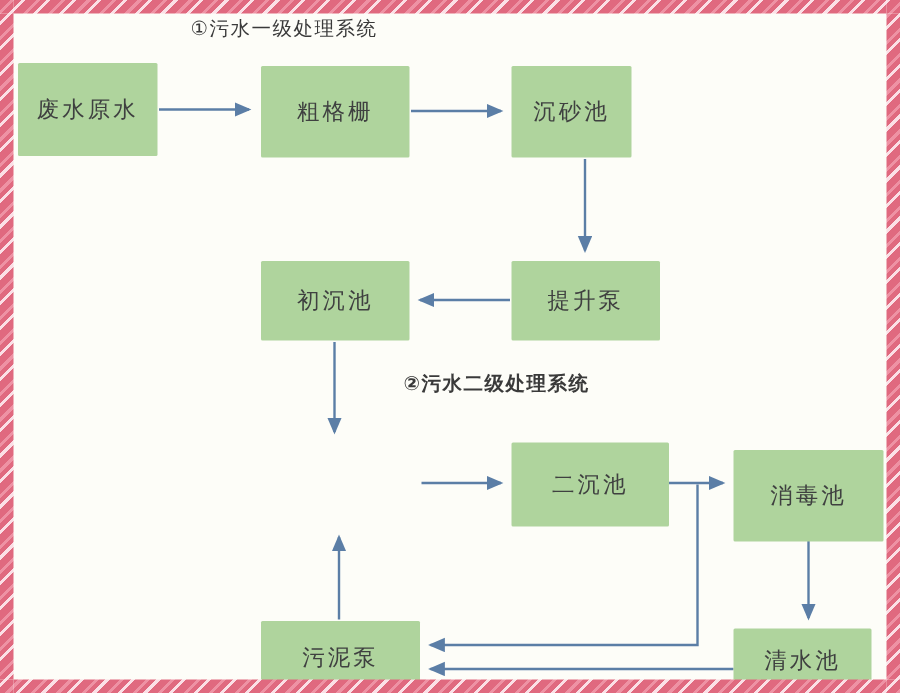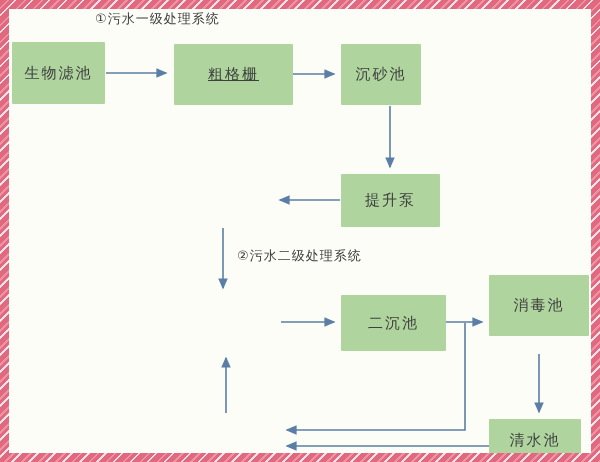--- a/index.html
+++ b/index.html
@@ -19,34 +19,35 @@
     font-size:15px;
     letter-spacing:2px;
     border-radius:1px;
   }
   .section-label{
     position:absolute;
     color:#3a3a3a;
     font-size:13px;
     letter-spacing:1px;
     white-space:nowrap;
+    margin-left:32px;
   }
   
   .n-raw{left:12px;top:42px;width:93px;height:62px;}
-  .n-screen{left:174px;top:44px;width:119px;height:61px;text-decoration:underline;}
+  .n-screen{left:174px;top:44px;width:99px;height:61px;}
   .n-grit{left:341px;top:44px;width:80px;height:61px;}
   .n-prisedi{left:174px;top:174px;width:99px;height:53px;}
   .n-lift{left:341px;top:174px;width:99px;height:53px;text-align:right;}
   .n-bio{left:174px;top:295px;width:106px;height:56px;}
   .n-secsedi{left:341px;top:295px;width:105px;height:56px;}
-  .n-disinf{left:489px;top:275px;width:100px;height:61px;}
+  .n-disinf{left:489px;top:300px;width:100px;height:61px;}
   .n-sludge{left:174px;top:414px;width:106px;height:48px;}
   .n-clear{left:489px;top:419px;width:92px;height:43px;}
   .lbl-1{left:95px;top:10px;}
-  .lbl-2{left:237px;top:247px;}
+  .lbl-2{left:237px;top:247px;font-weight:bold;}
   
   .frame{
     position:absolute;inset:0;pointer-events:none;
     border:9px solid transparent;
     border-image:repeating-linear-gradient(135deg,
       #e0697f 0px, #e0697f 5px,
       #ee92a4 5px, #ee92a4 7px,
       #e0697f 7px, #e0697f 10px,
       #fbdfe6 10px, #fbdfe6 12px) 9;
   }
@@ -73,22 +74,24 @@
       <line x1="539" y1="354" x2="539" y2="412" marker-end="url(#ah)"></line>
       <polyline points="465,323 465,430 287,430" marker-end="url(#ah)"></polyline>
       <line x1="489" y1="446" x2="287" y2="446" marker-end="url(#ah)"></line>
       <line x1="226" y1="413" x2="226" y2="358" marker-end="url(#ah)"></line>
     </g>
   </svg>
 
   <div class="section-label lbl-1">①污水一级处理系统</div>
   <div class="section-label lbl-2">②污水二级处理系统</div>
 
-  <div class="node n-raw">生物滤池</div>
+  <div class="node n-raw">废水原水</div>
   <div class="node n-screen">粗格栅</div>
   <div class="node n-grit">沉砂池</div>
+  <div class="node n-prisedi">初沉池</div>
   <div class="node n-lift">提升泵</div>
   <div class="node n-secsedi">二沉池</div>
   <div class="node n-disinf">消毒池</div>
+  <div class="node n-sludge">污泥泵</div>
   <div class="node n-clear">清水池</div>
 
   <div class="frame"></div>
 </div>
 
 </body></html>

